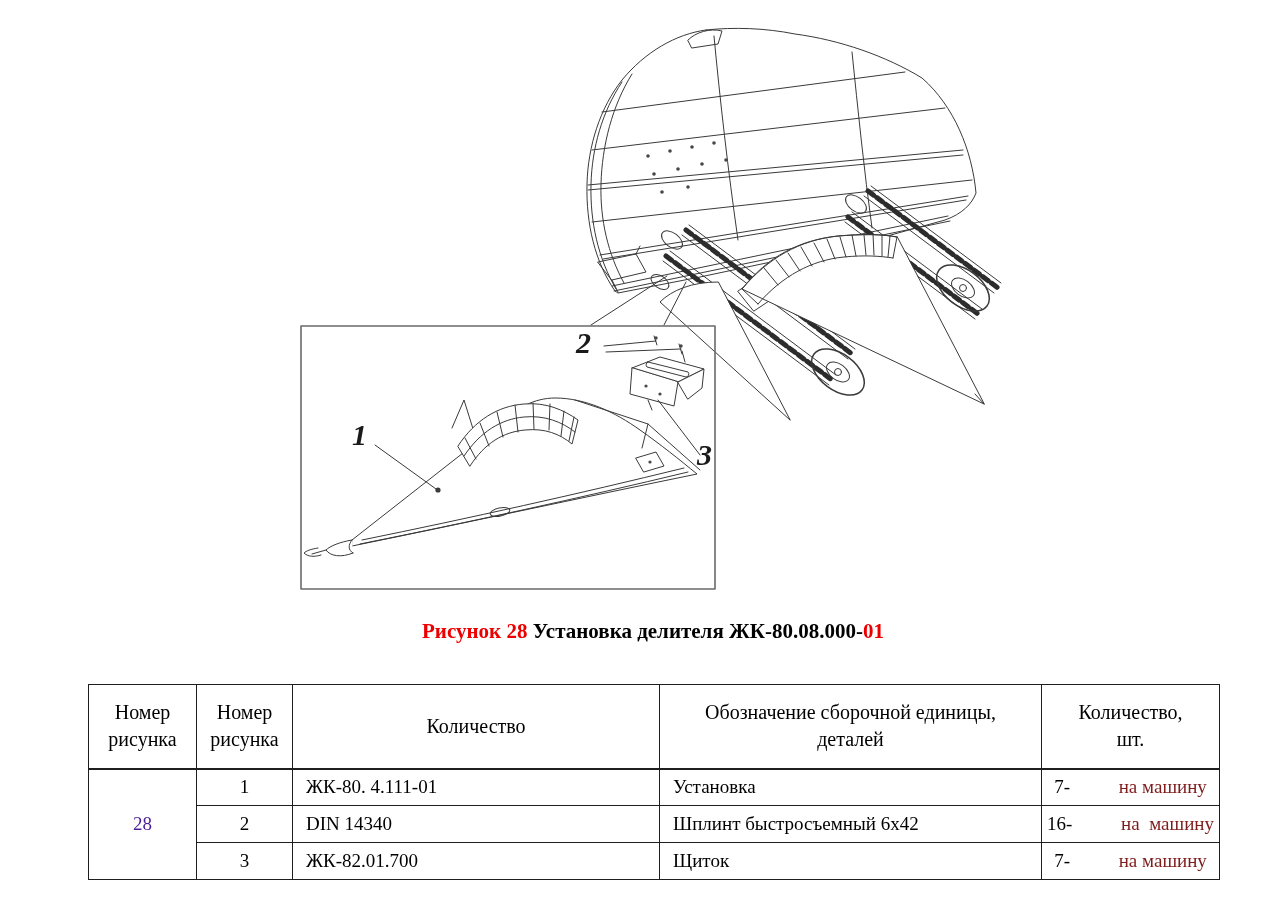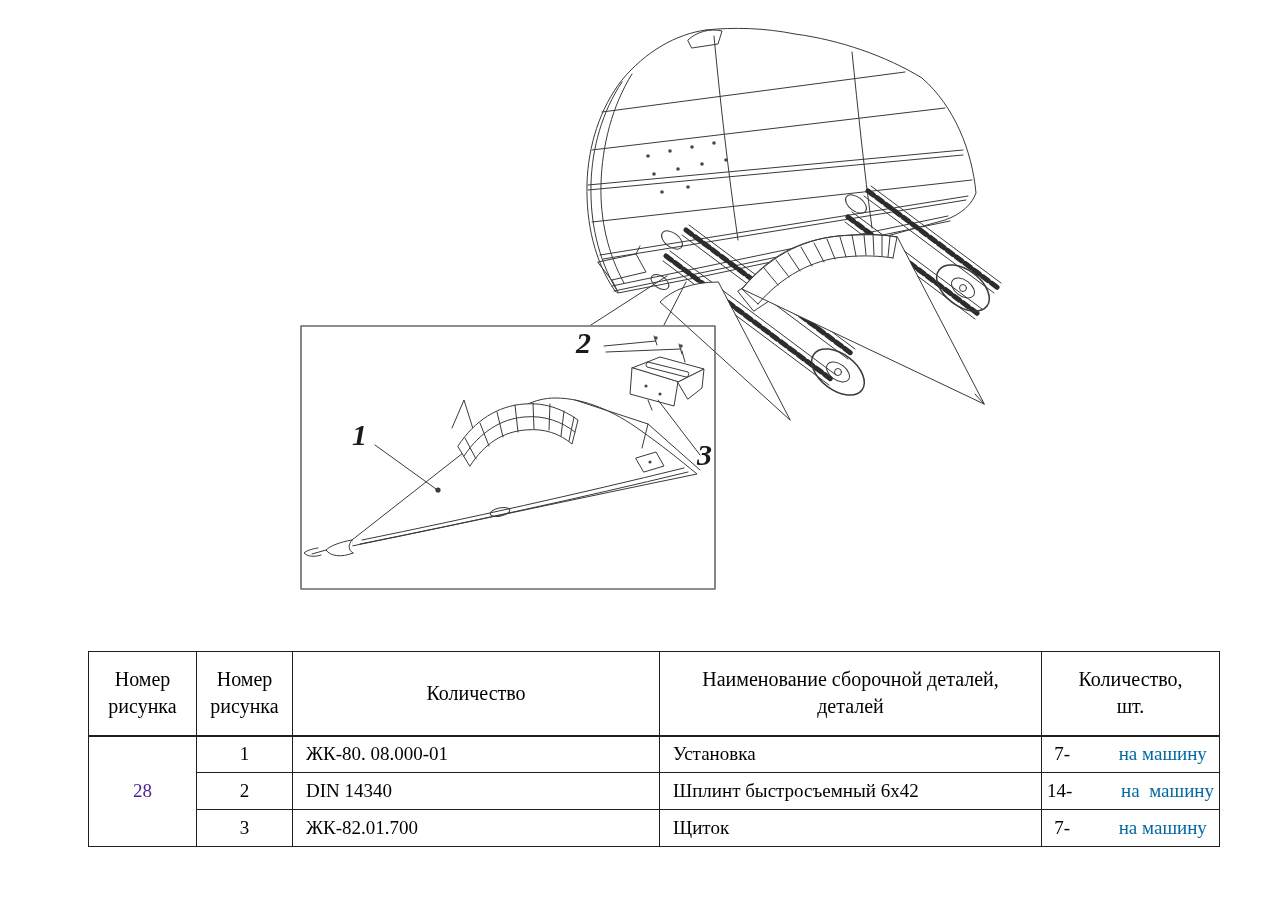--- a/index.html
+++ b/index.html
@@ -14,33 +14,33 @@
     position:absolute; font-style:italic; font-weight:bold; color:#1a1a1a;
     font-size:30px; line-height:1; font-family:"Liberation Serif",serif;
   }
   
   .caption {
     position:absolute; left:88px; top:619px; width:1130px; text-align:center;
     font-size:21px; font-weight:bold; white-space:pre-wrap;
   }
   .caption .red { color:#ee0000; }
   
-  .parts-table-wrap { position:absolute; left:88px; top:651px; width:1131px; }
+  .parts-table-wrap { position:absolute; left:88px; top:684px; width:1131px; }
   table.parts { border-collapse:collapse; width:1131px; table-layout:fixed; }
   table.parts th, table.parts td {
     border:1.6px solid #1f1f1f; font-weight:normal; vertical-align:middle;
     overflow:hidden; background:#fff;
   }
   table.parts thead th { height:84px; font-size:20px; text-align:center; border-bottom-width:2px; }
   table.parts thead th span { display:block; line-height:1.35; }
   table.parts tbody td { height:37px; font-size:19px; }
   td.c-center { text-align:center; }
   td.c-left   { text-align:left; padding-left:13px; }
   .fig-no { color:#4c1d95; font-size:19px; }
-  .qty-note { color:#0369a1; white-space:pre-wrap;margin-left:44px; }
+  .qty-note { color:#7f1d1d; white-space:pre-wrap;margin-left:44px; }
 </style>
 </head>
 <body>
 
 <div class="page">
 
   <svg class="drawing-svg" viewBox="0 0 1280 904" fill="none" stroke="#3a3a3a" stroke-width="1" stroke-linecap="round" stroke-linejoin="round">
 
     <g>
       <path fill="#ffffff" d="M706,30 C676,34 645,52 622,80 C600,108 588,146 587,184 C586,224 595,262 615,291 L618,293 L700,277 L790,258 L880,238 L945,220 C962,214 972,204 976,193 C972,150 954,106 922,78 C886,56 840,40 795,34 C765,28 734,27 706,30 Z"></path>
@@ -161,20 +161,21 @@
 
         <path d="M658,400 L700,455"></path>
       </g>
     </g>
   </svg>
 
   <div class="callout" style="left:352px; top:420px;">1</div>
   <div class="callout" style="left:576px; top:328px;">2</div>
   <div class="callout" style="left:697px; top:440px;">3</div>
 
+  <div class="caption"><span class="red">Рисунок 28</span><span> Установка делителя ЖК-80.08.000-</span><span class="red">01</span></div>
 
   <div class="parts-table-wrap">
     <table class="parts">
       <colgroup>
         <col style="width:108px">
           <col style="width:96px">
           <col style="width:367px">
         <col style="width:382px">
           <col style="width:178px">
       </colgroup>
@@ -185,42 +186,42 @@
             <span>рисунка</span>
           </th>
           <th>
             <span>Номер</span>
             <span>рисунка</span>
           </th>
           <th>
             <span>Количество</span>
           </th>
           <th>
-            <span>Наименование сборочной деталей,</span>
+            <span>Обозначение сборочной единицы,</span>
             <span>деталей</span>
           </th>
           <th>
             <span>Количество,</span>
             <span>шт.</span>
           </th>
         </tr>
       </thead>
       <tbody>
         <tr>
           <td class="c-center" rowspan="3"><span class="fig-no">28</span></td>
           <td class="c-center">1</td>
-          <td class="c-left">ЖК-80. 08.000-01</td>
+          <td class="c-left">ЖК-80. 4.111-01</td>
           <td class="c-left">Установка</td>
           <td class="c-center"><span>7-</span><span class="qty-note"> на машину</span></td>
         </tr>
         <tr>
           <td class="c-center">2</td>
           <td class="c-left">DIN 14340</td>
           <td class="c-left">Шплинт быстросъемный 6х42</td>
-          <td class="c-center"><span>14-</span><span class="qty-note"> на  машину</span></td>
+          <td class="c-center"><span>16-</span><span class="qty-note"> на  машину</span></td>
         </tr>
         <tr>
           <td class="c-center">3</td>
           <td class="c-left">ЖК-82.01.700</td>
           <td class="c-left">Щиток</td>
           <td class="c-center"><span>7-</span><span class="qty-note"> на машину</span></td>
         </tr>
       </tbody>
     </table>
   </div>

